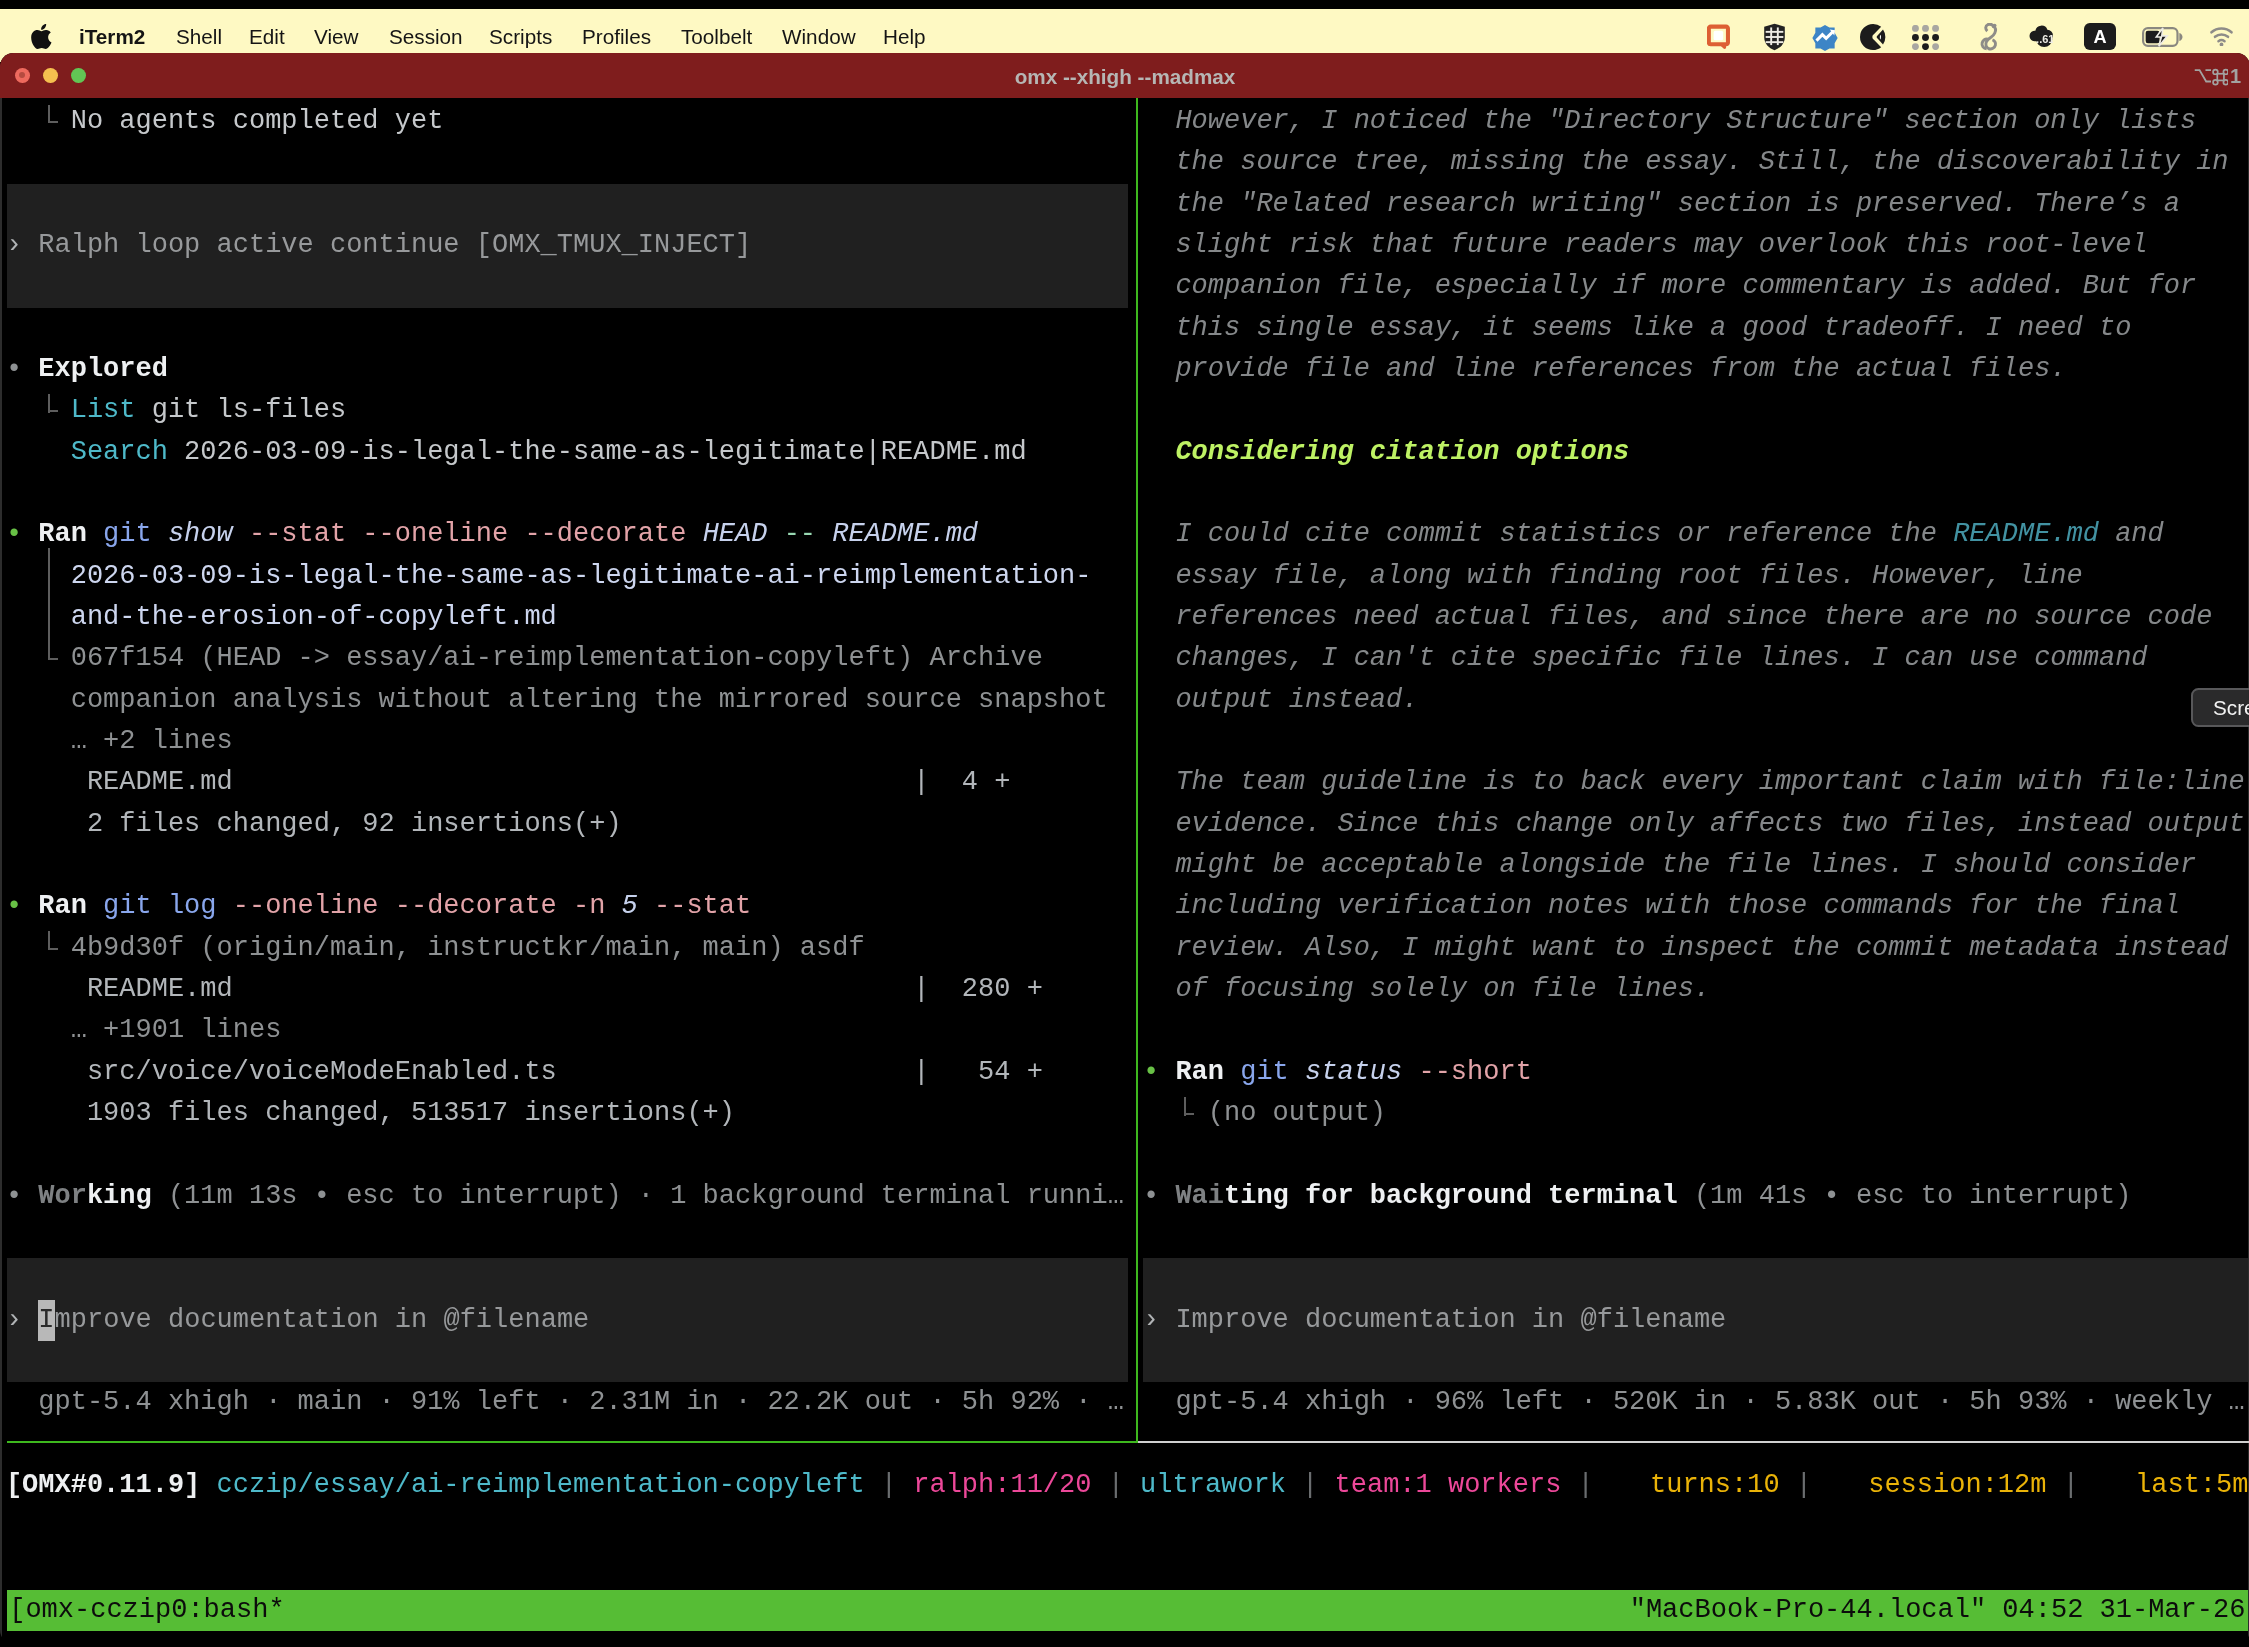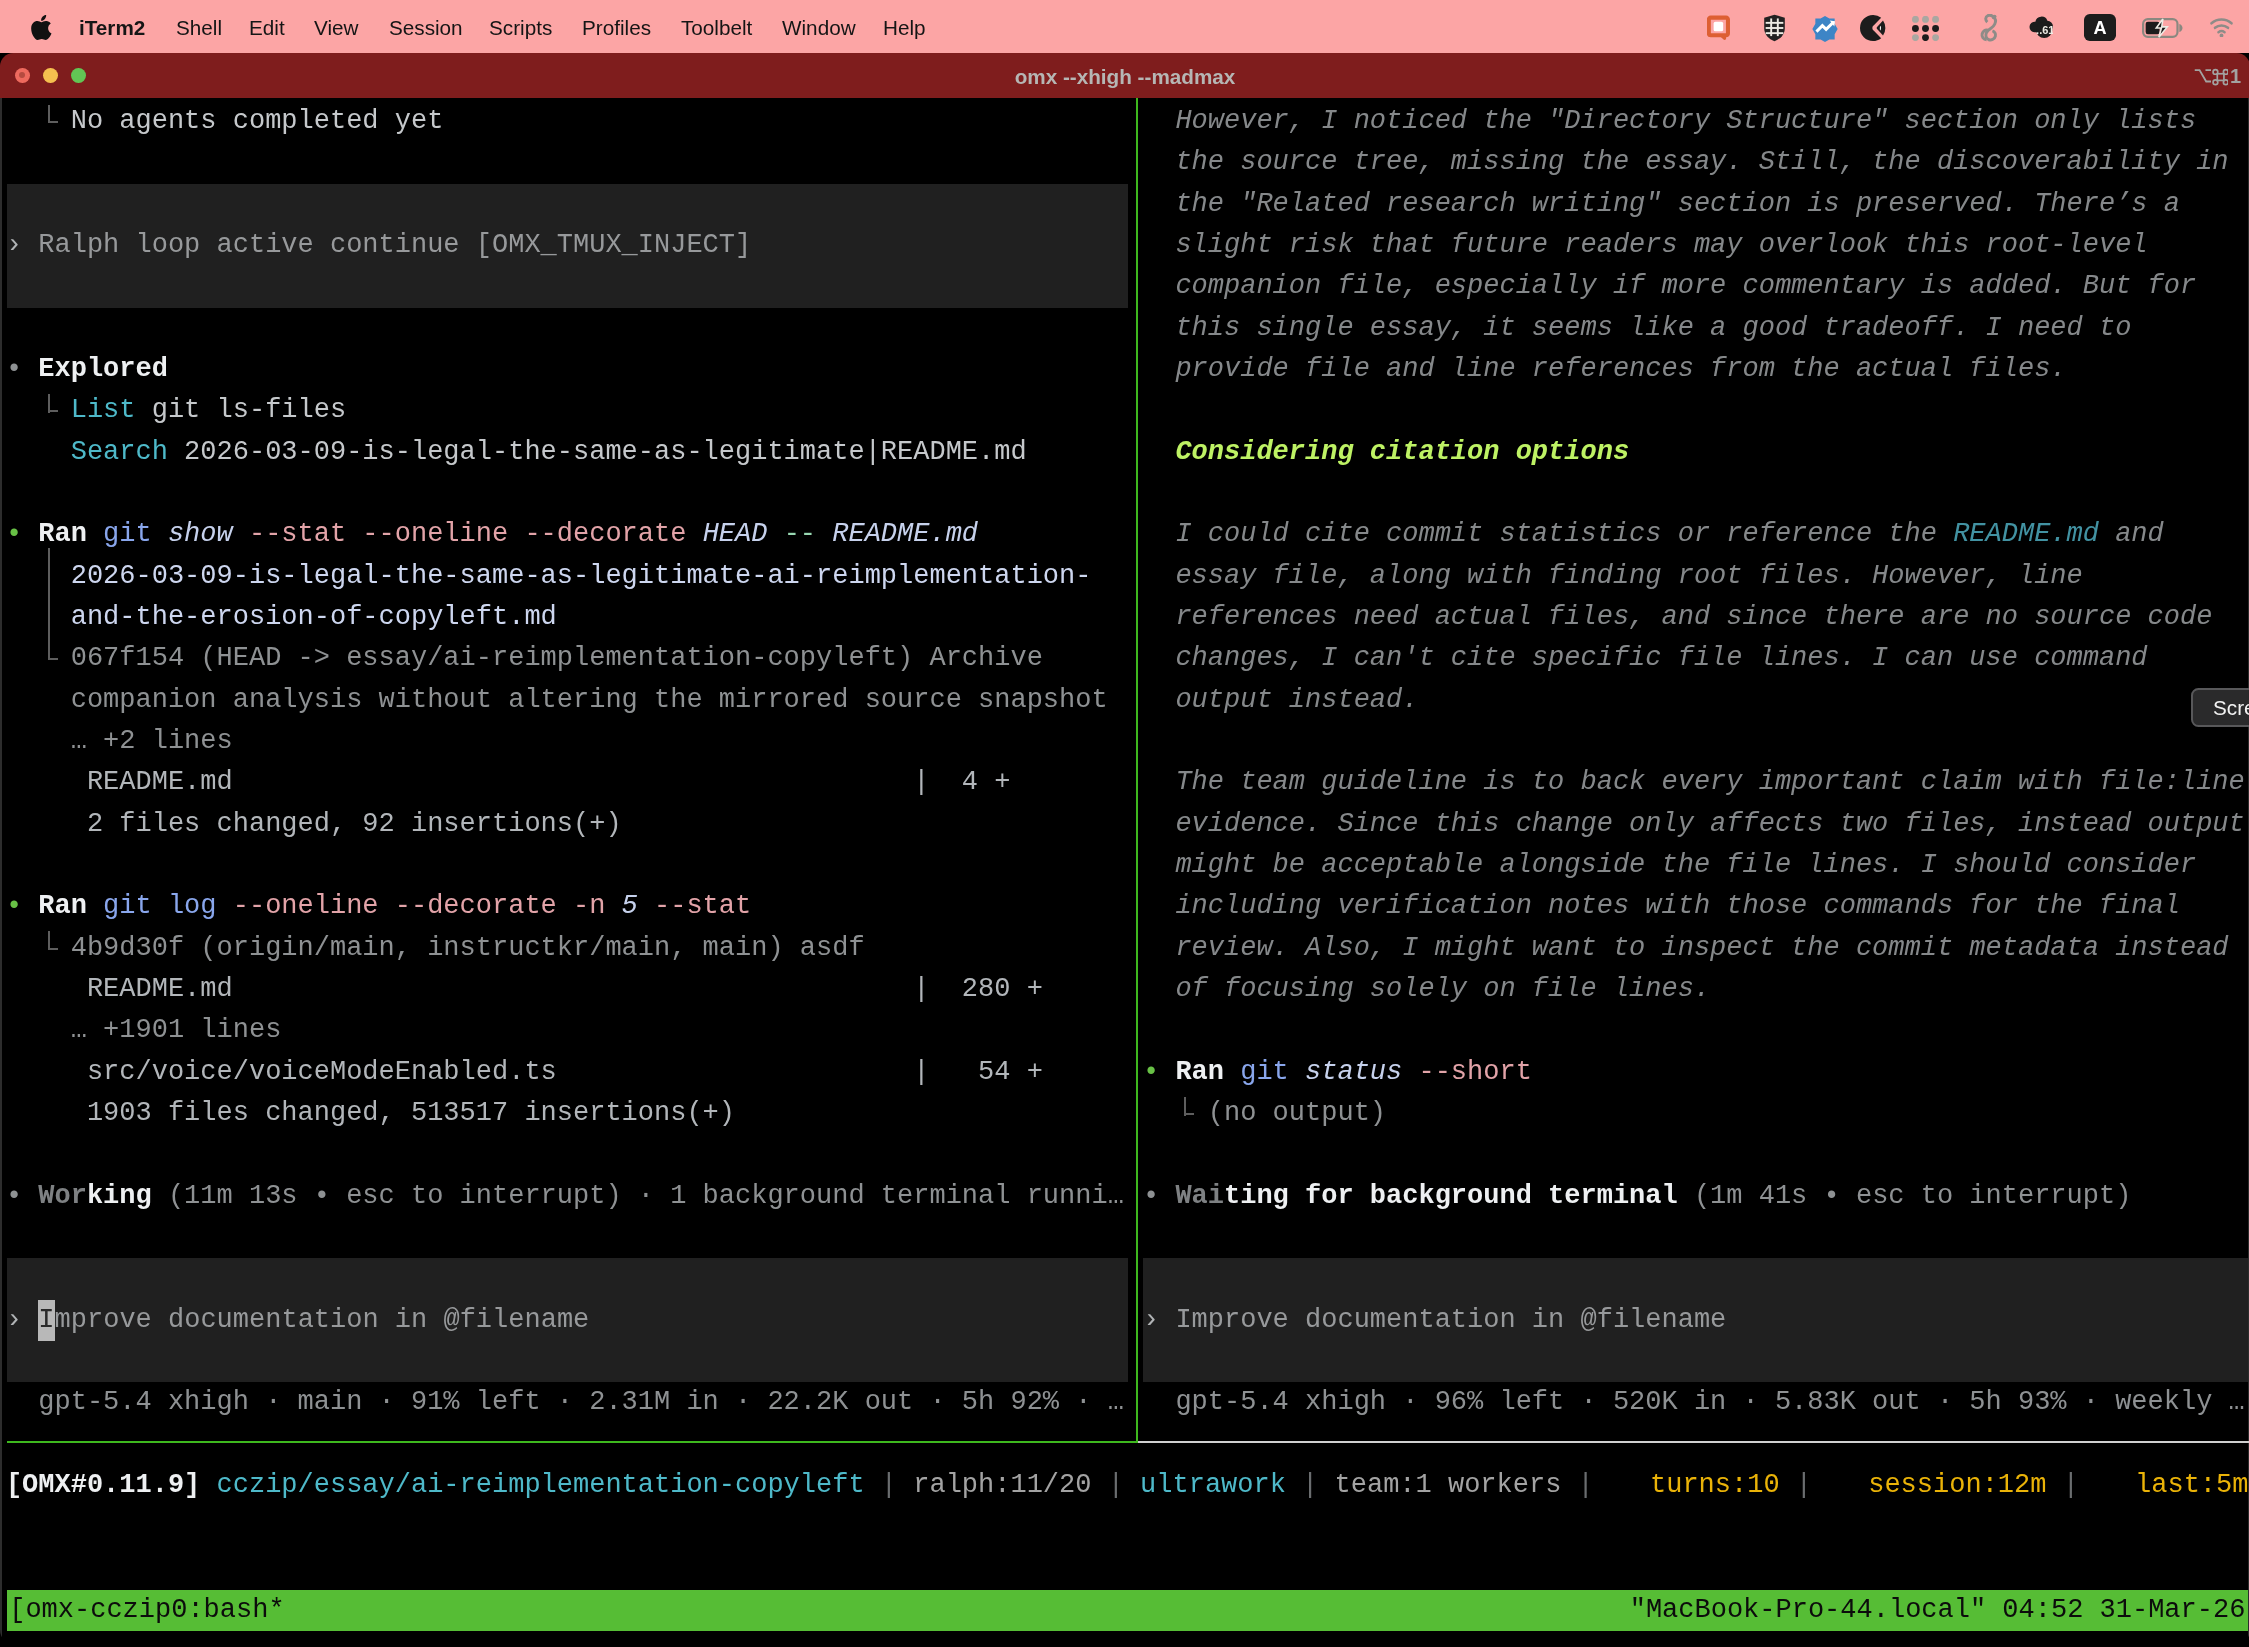--- a/index.html
+++ b/index.html
@@ -1,19 +1,19 @@
 <!DOCTYPE html>
 <html style="font-size:11.8px"><head>
 <meta charset="utf-8">
 <style>
   * { margin:0; padding:0; box-sizing:border-box; }
   html,body { width:2250px; height:1648px; background:#000; overflow:hidden; }
   body { position:relative; font-family:"Liberation Mono", monospace; }
   
-  #menubar { position:absolute; left:0; top:0; width:2250px; height:53px; background:#fca5a5; }
+  #menubar { position:absolute; left:0; top:9px; width:2250px; height:53px; background:#fef9c3; }
   #menubar .mi { position:absolute; top:0; height:53px; line-height:55px; font-family:"Liberation Sans",sans-serif; font-size:20.7px; color:#151515; }
   #menubar .b { font-weight:bold; }
   
   #window { position:absolute; left:0; top:53px; width:2250px; height:1594px; background:#000; border-radius:13.3px 13.3px 17.7px 17.7px; overflow:hidden; }
   #titlebar { position:absolute; left:0; top:0; width:2250px; height:45px; background:#7f1d1d; }
   #titlebar .title { position:absolute; left:0; width:2250px; text-align:center; top:0; height:45px; line-height:47px; font-family:"Liberation Sans",sans-serif; font-size:20.7px; font-weight:bold; color:#b6b6b4; }
   .tl { position:absolute; top:14.8px; width:14.8px; height:14.8px; border-radius:50%; }
   
   #term { position:absolute; left:0; top:45px; width:2250px; height:1549px; background:#000; }
   .row { position:absolute; white-space:pre; font-size:27px; line-height:41px; height:41px; color:#c5c8cb; }
@@ -25,21 +25,21 @@
   .d { color:#8e9193; }
   .dq { color:#97999b; }
   .db { color:#7e8183; font-weight:bold; }
   .gb { color:#68c146; }
   .bl { color:#89a6ec; }
   .sa { color:#e2a3a8; }
   .mint { color:#98d8b2; }
   .lav { color:#cdd6ef; }
   .hl { color:#c6d1ec;font-style:italic; }
   .cy { color:#4eb9c9; }
-  .gr { color:#a3a3a3; }
+  .gr { color:#ec4899; }
   .lg { color:#eab308;margin-left:40px; }
   .sep { color:#6a6d6f; }
   .it { font-style:italic; color:#85888a; }
   .itb { font-style:italic; font-weight:bold; color:#bef264; }
   .itc { font-style:italic; color:#4292a2; }
   .prompt { color:#b0b3b5; }
   .ibox { position:absolute; background:#202020; }
   .conn { position:absolute; background:#5e5e5e; }
   .cur { display:inline-block; width:16.3px; height:41px; background:#b8b8b8; color:#2a2a2a; vertical-align:top; }
   #divider { position:absolute; left:1136px; top:0px; width:2.2px; height:1345px; background:#3eb81e; }

